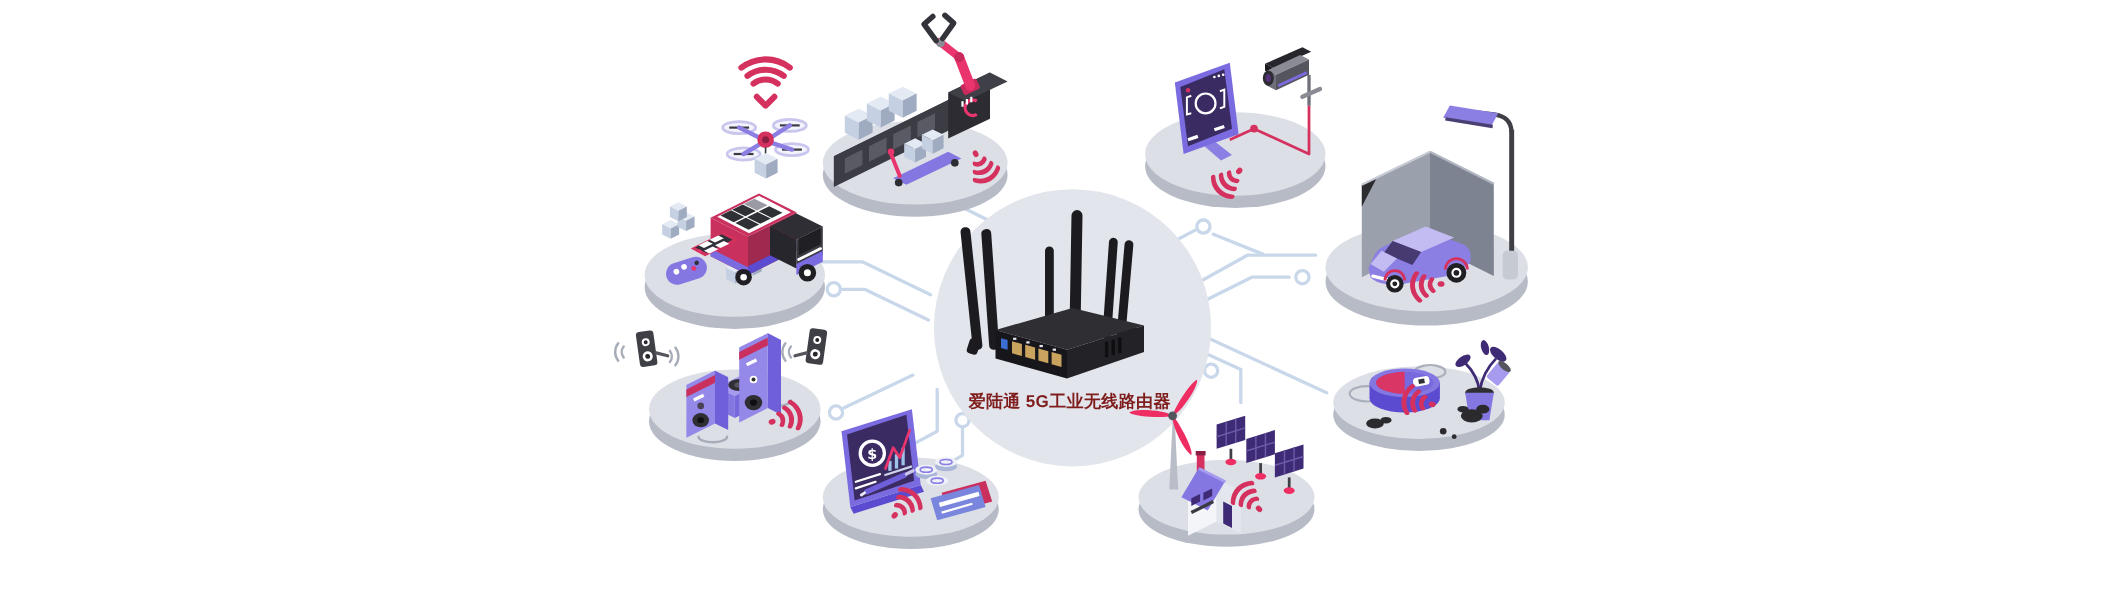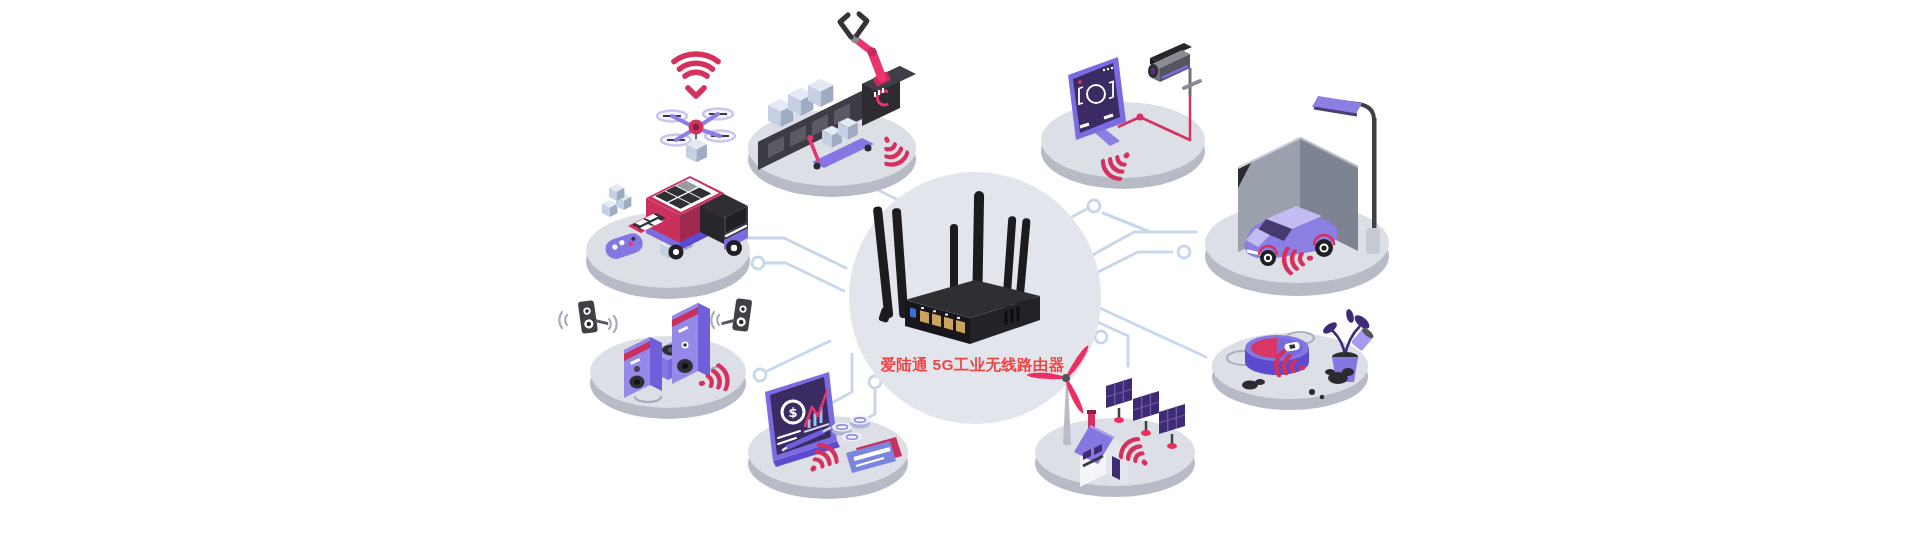--- a/index.html
+++ b/index.html
@@ -1,19 +1,19 @@
 <!DOCTYPE html>
 <html><head>
 <meta charset="utf-8">
 <style>
   html,body{margin:0;padding:0;background:#fff;font-family:"Liberation Sans",sans-serif;}
   .stage{position:relative;width:1920px;height:550px;background:#ffffff;overflow:hidden;}
   .stage svg{position:absolute;left:0;top:0;}
   .hub-label{position:absolute;left:870px;top:355px;width:205px;text-align:center;
-             font-size:15.5px;font-weight:700;color:#ef4444;letter-spacing:.3px;white-space:nowrap;}
+             font-size:15.5px;font-weight:700;color:#7f1d1d;letter-spacing:.3px;white-space:nowrap;}
 </style>
 </head>
 <body>
 
 <div class="stage">
 <svg width="1920" height="550" viewBox="0 0 1920 550">
   <defs>
     <g id="wifiRed" fill="none" stroke="#d5315f" stroke-width="4.5" stroke-linecap="round">
       <circle cx="2" cy="0" r="3.2" fill="#d5315f" stroke="none"></circle>
       <path d="M 9.8,-6.9 A 12,12 0 0 1 9.8,6.9"></path>

